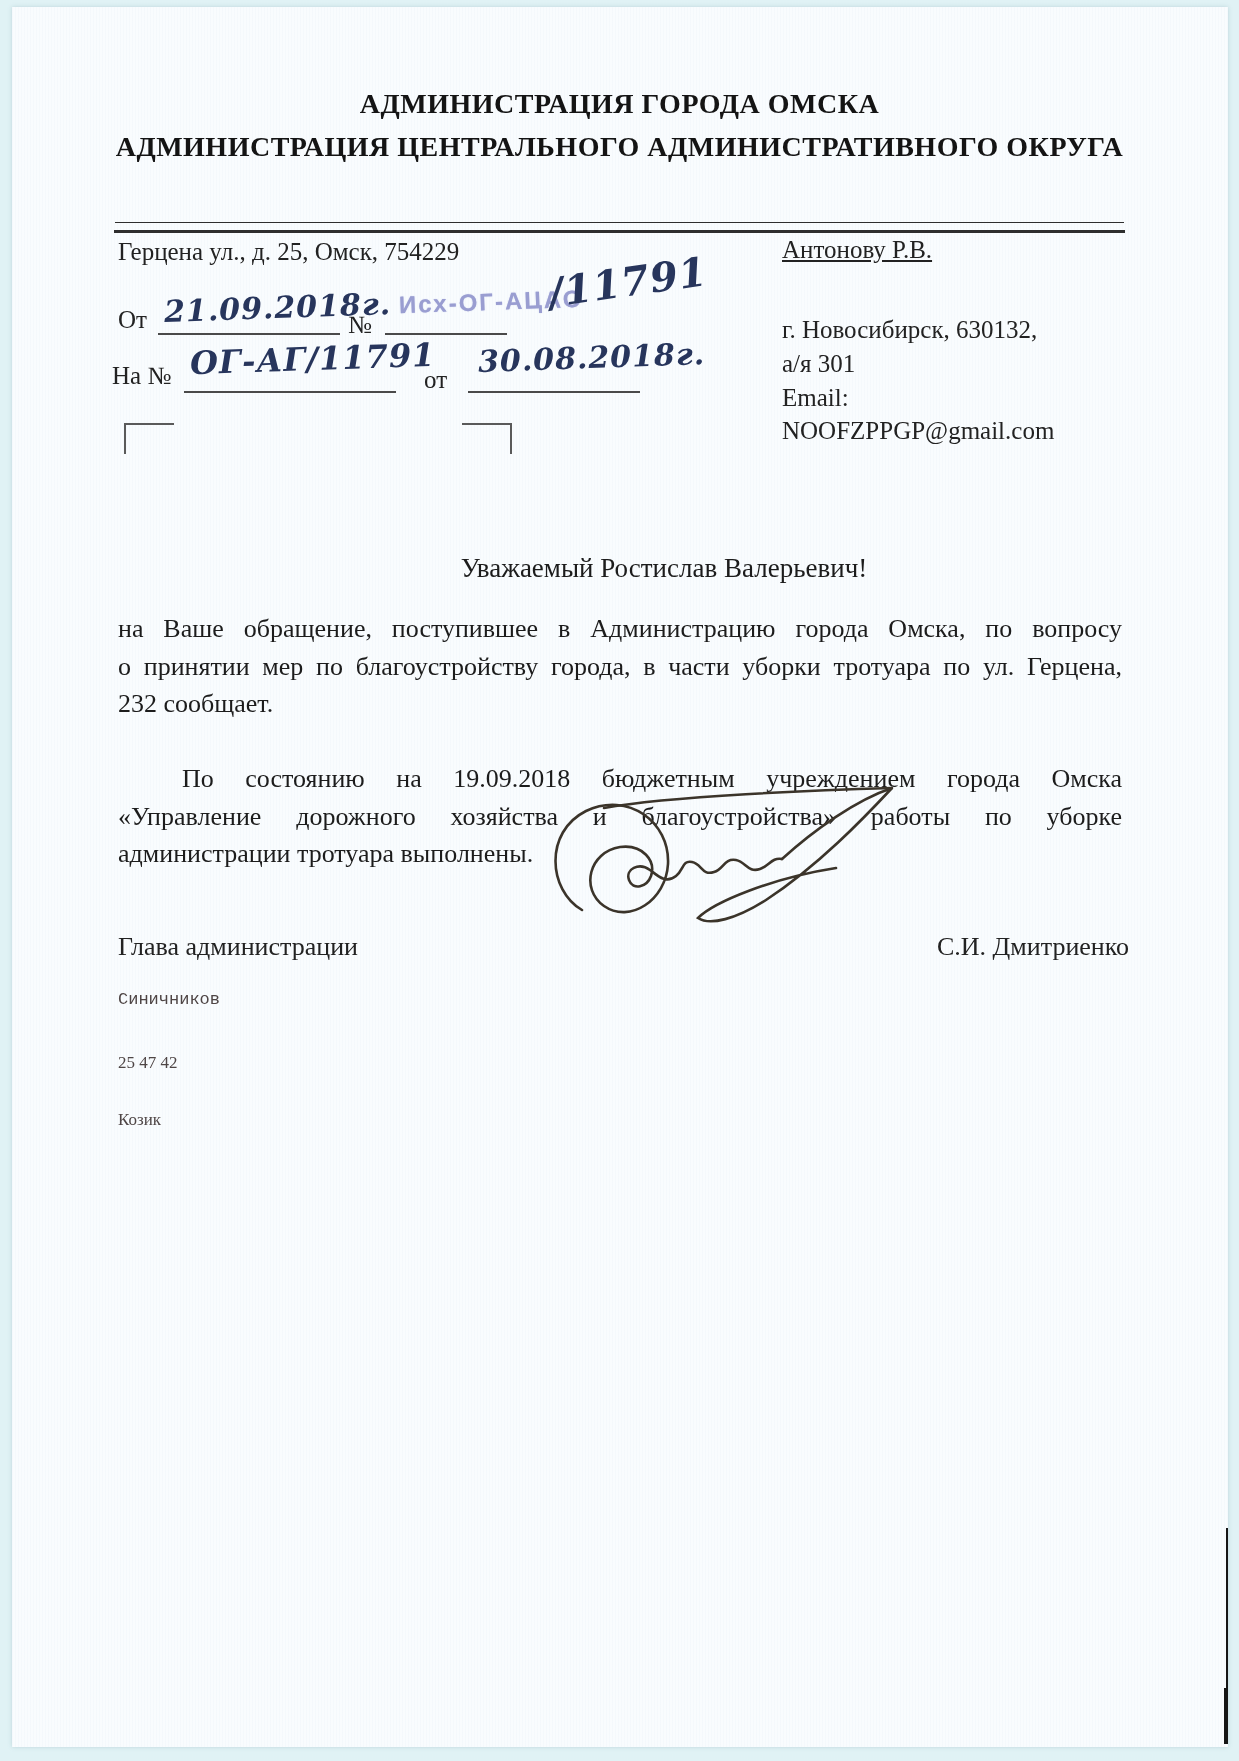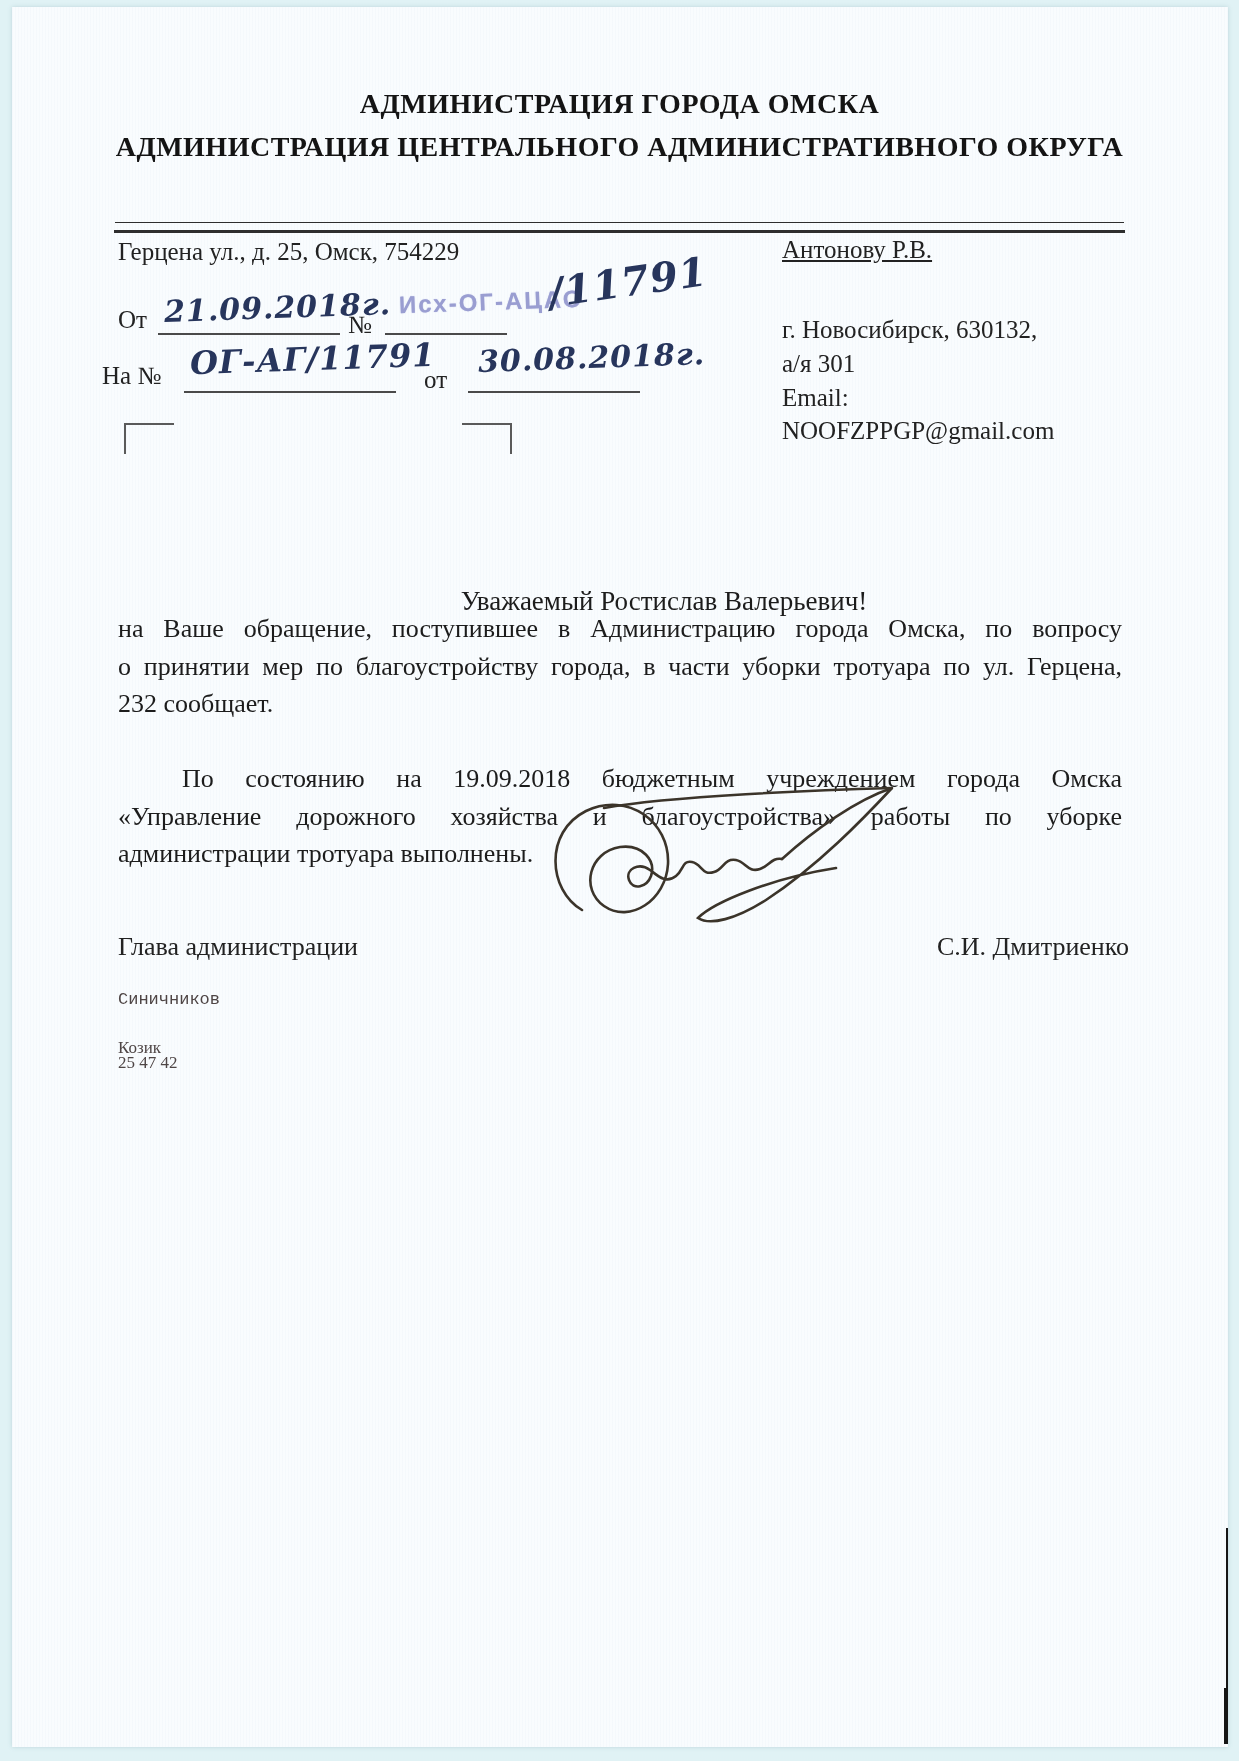--- a/index.html
+++ b/index.html
@@ -57,37 +57,37 @@
 <div class="abs doc" style="left:118px;top:238px;">Герцена ул., д. 25, Омск, 754229</div>
 
 <div class="abs doc" style="left:118px;top:306px;">От</div>
 <div class="abs hand" style="left:164px;top:290px;font-size:30px;transform:rotate(-2deg);">21.09.2018г.</div>
 <div class="abs underline" style="left:158px;top:333px;width:182px;"></div>
 <div class="abs doc" style="left:348px;top:311px;">№</div>
 <div class="abs underline" style="left:385px;top:333px;width:122px;"></div>
 <div class="abs stamp" style="left:399px;top:288px;">Исх-ОГ-АЦАО</div>
 <div class="abs hand" style="left:548px;top:258px;font-size:40px;transform:rotate(-8deg);">/11791</div>
 
-<div class="abs doc" style="left:102px;top:362px;">На №</div>
+<div class="abs doc" style="left:112px;top:362px;">На №</div>
 <div class="abs hand" style="left:190px;top:340px;font-size:32px;transform:rotate(-2deg);">ОГ-АГ/11791</div>
 <div class="abs underline" style="left:184px;top:391px;width:212px;"></div>
 <div class="abs doc" style="left:424px;top:366px;">от</div>
 <div class="abs hand" style="left:478px;top:340px;font-size:30px;transform:rotate(-2deg);">30.08.2018г.</div>
 <div class="abs underline" style="left:468px;top:391px;width:172px;"></div>
 
 <div class="abs bracket l" style="left:124px;top:423px;"></div>
 <div class="abs bracket r" style="left:462px;top:423px;"></div>
 
 <div class="abs doc" style="left:782px;top:236px;text-decoration:underline;">Антонову Р.В.</div>
 <div class="abs doc" style="left:782px;top:316px;">г. Новосибирск, 630132,</div>
 <div class="abs doc" style="left:782px;top:350px;">а/я 301</div>
 <div class="abs doc" style="left:782px;top:384px;">Email:</div>
 <div class="abs doc" style="left:782px;top:417px;">NOOFZPPGP@gmail.com</div>
 
-<div class="abs salut" style="left:114px;top:586px;width:1100px;">Уважаемый Ростислав Валерьевич!</div>
+<div class="abs salut" style="left:114px;top:553px;width:1100px;">Уважаемый Ростислав Валерьевич!</div>
 
 <div class="abs para" style="top:610px;">
   <div class="jline">на Ваше обращение, поступившее в Администрацию города Омска, по вопросу</div>
   <div class="jline">о принятии мер по благоустройству города, в части уборки тротуара по ул. Герцена,</div>
   <div class="jline last">232 сообщает.</div>
 </div>
 
 <div class="abs para" style="top:760px;">
   <div class="jline first">По состоянию на 19.09.2018 бюджетным учреждением города Омска</div>
   <div class="jline">«Управление дорожного хозяйства и благоустройства» работы по уборке</div>
@@ -101,16 +101,16 @@
     <path d="M62,132 C28,112 24,54 66,33 C108,13 150,44 148,86 C146,122 110,146 84,128 C60,111 69,74 100,69 C123,66 136,83 131,98 C127,109 113,113 109,102 C105,91 119,84 130,92 C138,98 146,106 156,98 C164,92 162,82 172,84 C182,86 182,98 194,94 C204,91 204,80 216,82 C226,84 228,95 240,91 C249,88 252,79 262,81"></path>
     <path d="M262,81 C294,52 336,22 372,10 C344,40 298,88 246,122 C216,141 190,148 178,140 C194,124 252,100 316,90"></path>
     <path d="M84,30 C150,18 300,12 372,10"></path>
   </g>
 </svg>
 
 <div class="abs doc" style="left:937px;top:932px;font-size:26px;">С.И. Дмитриенко</div>
 
 <div class="abs small" style="left:118px;top:988px;font-family:Liberation Mono, monospace;">Синичников</div>
 <div class="abs small" style="left:118px;top:1051px;">25 47 42</div>
-<div class="abs small" style="left:118px;top:1036px;">Козик</div>
+<div class="abs small" style="left:118px;top:1108px;">Козик</div>
 
 <div class="abs edge-artifact" style="left:1226px;top:1528px;width:2px;height:162px;"></div>
 <div class="abs edge-artifact" style="left:1224px;top:1688px;width:4px;height:56px;"></div>
 
 </body></html>

